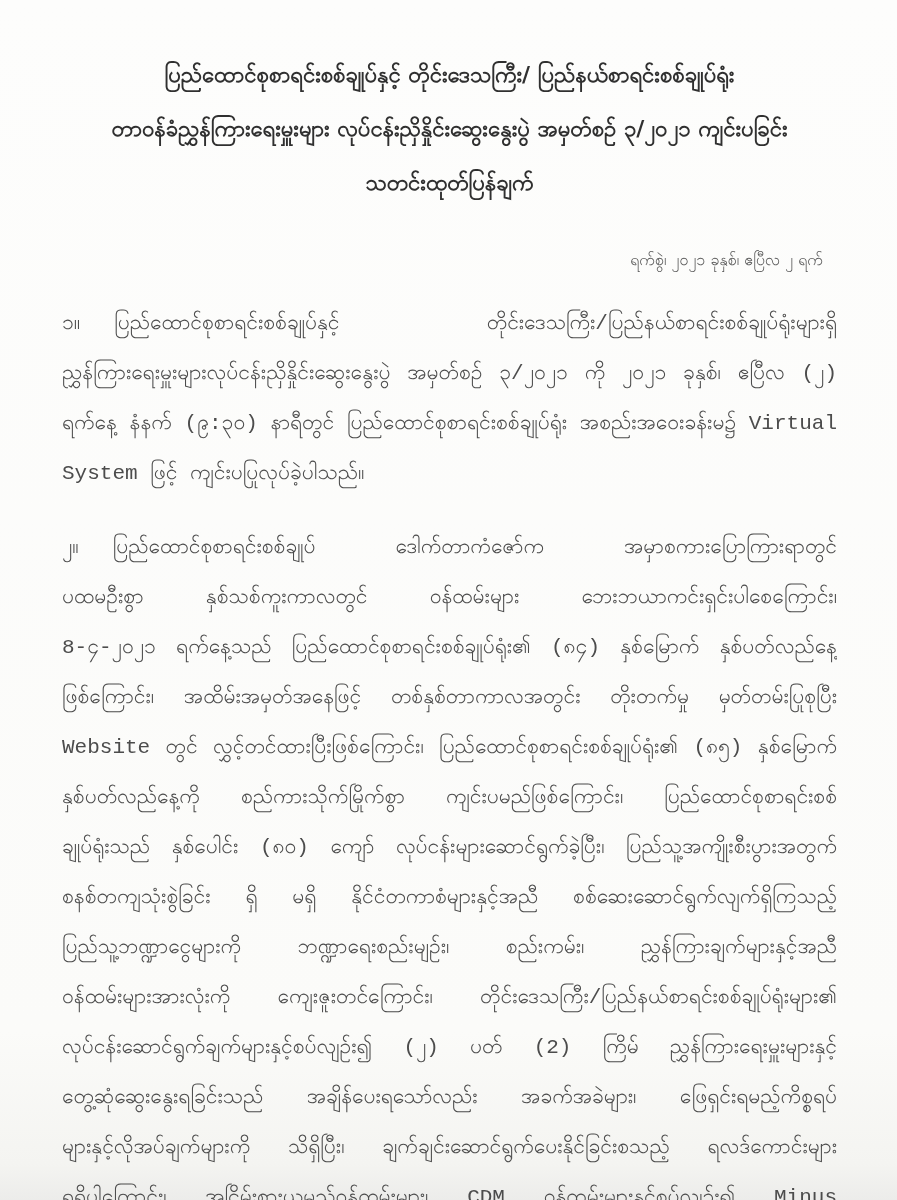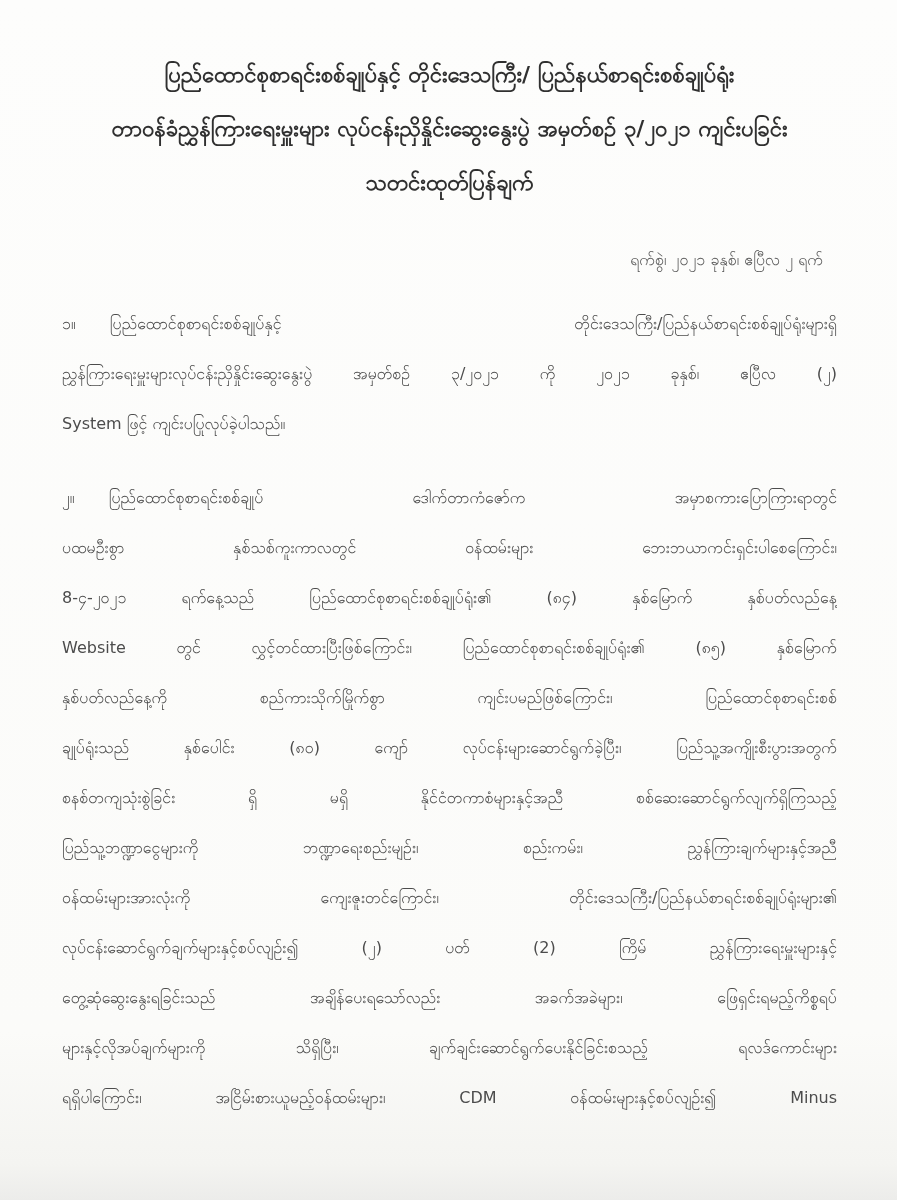--- a/index.html
+++ b/index.html
@@ -40,21 +40,22 @@
     line-height: 44px;
     text-align: right;
     padding-right: 14px;
     color: #585858;
     font-size: 16px;
     overflow: hidden;
   }
   .paragraph {
     margin-top: 14px;
     color: #4c4c4c;
-    font-size: 16px;
+    font-size: 21px;
+    font-family: Liberation Mono, monospace;
   }
   .paragraph.second {
     margin-top: 24px;
   }
   .line {
     height: 50px;
     line-height: 48px;
     overflow: hidden;
     text-align: justify;
     text-align-last: justify;
@@ -81,29 +82,31 @@
       <div class="title-line">သတင်းထုတ်ပြန်ချက်</div>
     </div>
 
     <div class="date-line">ရက်စွဲ၊ ၂၀၂၁ ခုနှစ်၊  ဧပြီလ  ၂  ရက်</div>
 
     <div class="paragraph first">
       <div class="line">
         <span class="para-num">၁။</span><span>ပြည်ထောင်စုစာရင်းစစ်ချုပ်နှင့် တိုင်းဒေသကြီး/ပြည်နယ်စာရင်းစစ်ချုပ်ရုံးများရှိ</span>
       </div>
       <div class="line">ညွှန်ကြားရေးမှူးများလုပ်ငန်းညှိနှိုင်းဆွေးနွေးပွဲ အမှတ်စဉ် ၃/၂၀၂၁ ကို ၂၀၂၁ ခုနှစ်၊ ဧပြီလ (၂)</div>
+      <div class="line">ရက်နေ့ နံနက် (၉:၃၀) နာရီတွင် ပြည်ထောင်စုစာရင်းစစ်ချုပ်ရုံး အစည်းအဝေးခန်းမ၌ Virtual</div>
       <div class="line flow-end">System ဖြင့် ကျင်းပပြုလုပ်ခဲ့ပါသည်။</div>
     </div>
 
     <div class="paragraph second">
       <div class="line">
         <span class="para-num">၂။</span><span>ပြည်ထောင်စုစာရင်းစစ်ချုပ် ဒေါက်တာကံဇော်က အမှာစကားပြောကြားရာတွင်</span>
       </div>
       <div class="line">ပထမဦးစွာ နှစ်သစ်ကူးကာလတွင် ဝန်ထမ်းများ ဘေးဘယာကင်းရှင်းပါစေကြောင်း၊</div>
       <div class="line">8-၄-၂၀၂၁ ရက်နေ့သည် ပြည်ထောင်စုစာရင်းစစ်ချုပ်ရုံး၏ (၈၄) နှစ်မြောက် နှစ်ပတ်လည်နေ့</div>
+      <div class="line">ဖြစ်ကြောင်း၊ အထိမ်းအမှတ်အနေဖြင့် တစ်နှစ်တာကာလအတွင်း တိုးတက်မှု မှတ်တမ်းပြုစုပြီး</div>
       <div class="line">Website တွင် လွှင့်တင်ထားပြီးဖြစ်ကြောင်း၊ ပြည်ထောင်စုစာရင်းစစ်ချုပ်ရုံး၏ (၈၅) နှစ်မြောက်</div>
       <div class="line">နှစ်ပတ်လည်နေ့ကို စည်ကားသိုက်မြိုက်စွာ ကျင်းပမည်ဖြစ်ကြောင်း၊ ပြည်ထောင်စုစာရင်းစစ်</div>
       <div class="line">ချုပ်ရုံးသည် နှစ်ပေါင်း (၈၀) ကျော် လုပ်ငန်းများဆောင်ရွက်ခဲ့ပြီး၊ ပြည်သူ့အကျိုးစီးပွားအတွက်</div>
       <div class="line">စနစ်တကျသုံးစွဲခြင်း ရှိ မရှိ နိုင်ငံတကာစံများနှင့်အညီ စစ်ဆေးဆောင်ရွက်လျက်ရှိကြသည့်</div>
       <div class="line">ပြည်သူ့ဘဏ္ဍာငွေများကို ဘဏ္ဍာရေးစည်းမျဉ်း၊ စည်းကမ်း၊ ညွှန်ကြားချက်များနှင့်အညီ</div>
       <div class="line">ဝန်ထမ်းများအားလုံးကို ကျေးဇူးတင်ကြောင်း၊ တိုင်းဒေသကြီး/ပြည်နယ်စာရင်းစစ်ချုပ်ရုံးများ၏</div>
       <div class="line">လုပ်ငန်းဆောင်ရွက်ချက်များနှင့်စပ်လျဉ်း၍ (၂) ပတ် (2) ကြိမ် ညွှန်ကြားရေးမှူးများနှင့်</div>
       <div class="line">တွေ့ဆုံဆွေးနွေးရခြင်းသည် အချိန်ပေးရသော်လည်း အခက်အခဲများ၊ ဖြေရှင်းရမည့်ကိစ္စရပ်</div>
       <div class="line">များနှင့်လိုအပ်ချက်များကို သိရှိပြီး၊ ချက်ချင်းဆောင်ရွက်ပေးနိုင်ခြင်းစသည့် ရလဒ်ကောင်းများ</div>
       <div class="line">ရရှိပါကြောင်း၊ အငြိမ်းစားယူမည့်ဝန်ထမ်းများ၊ CDM ဝန်ထမ်းများနှင့်စပ်လျဉ်း၍ Minus</div>

